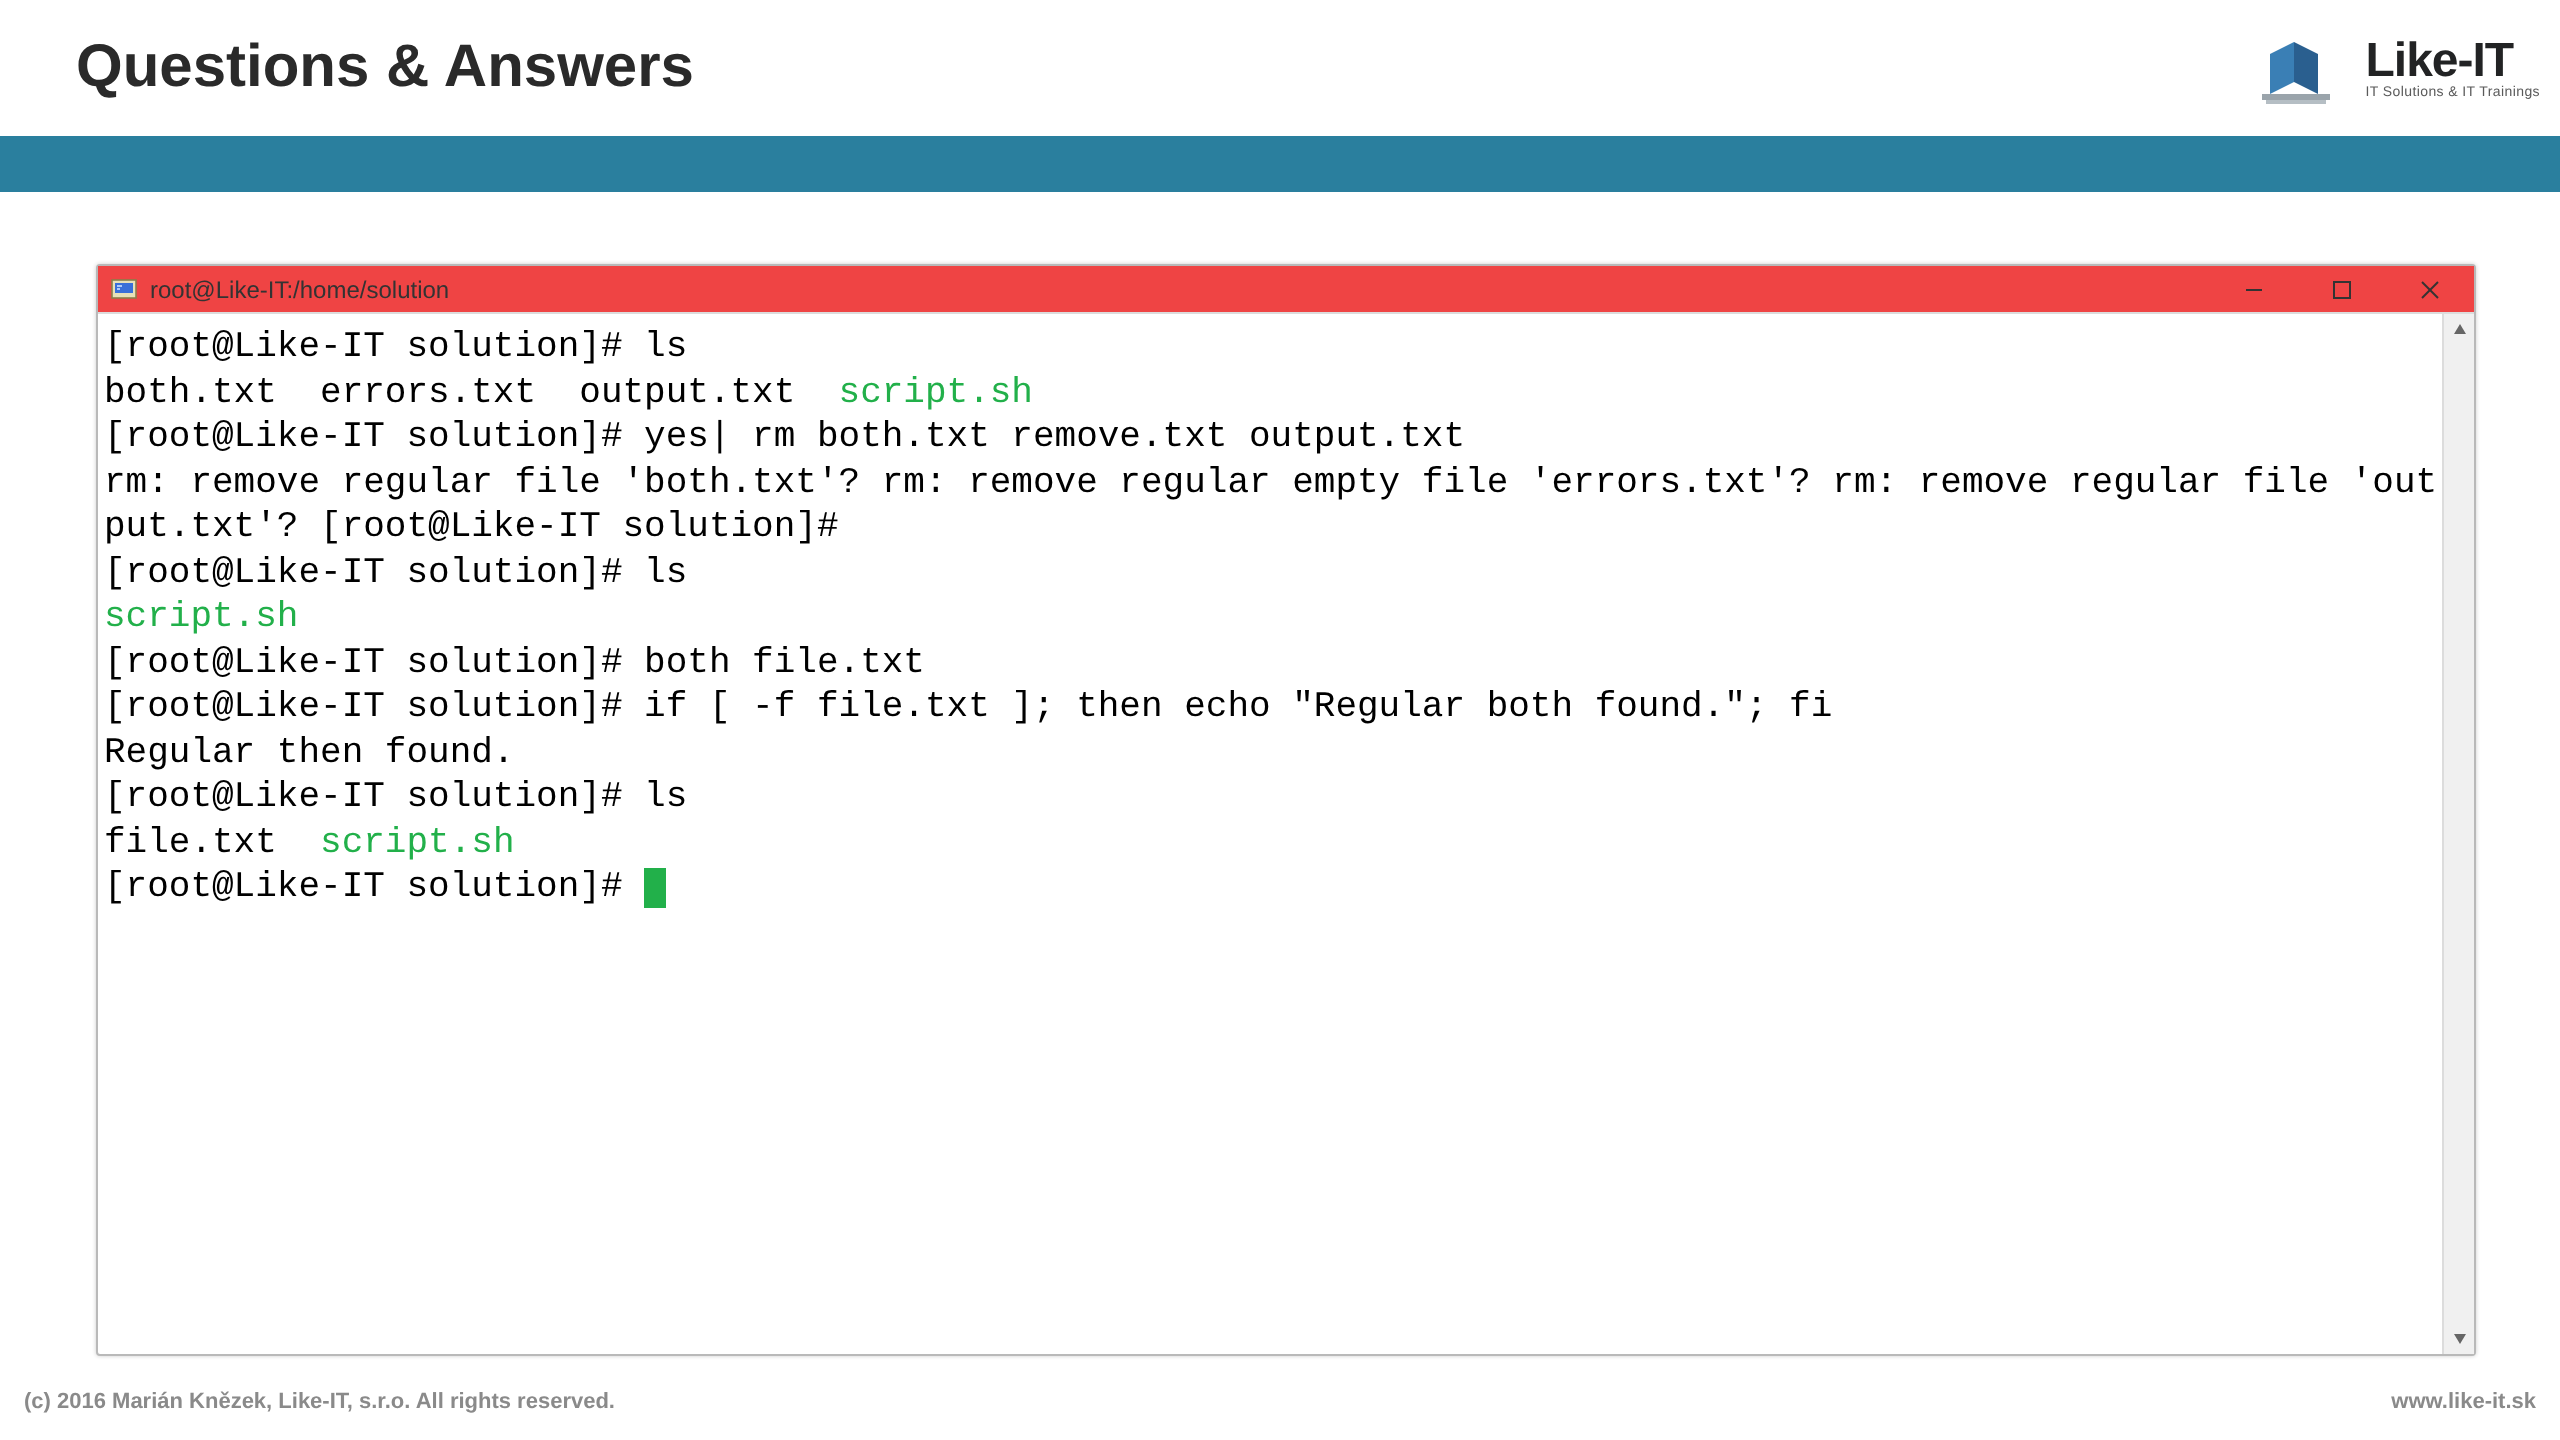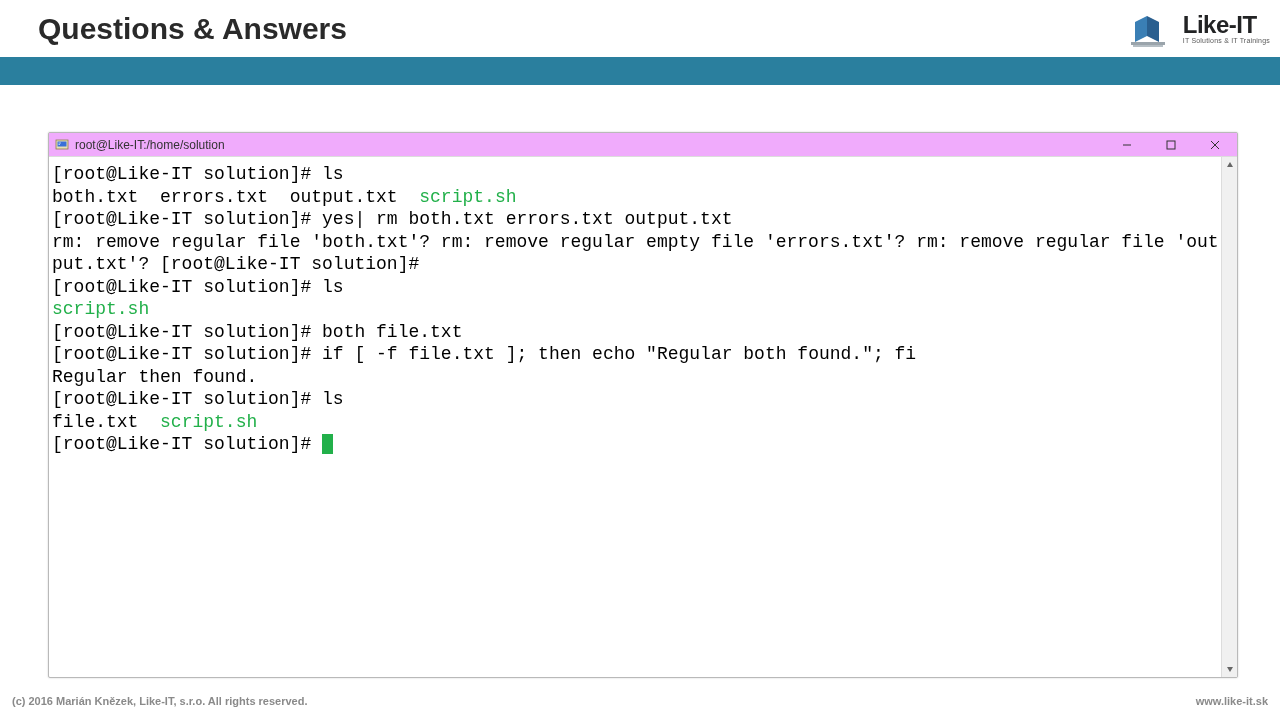--- a/index.html
+++ b/index.html
@@ -5,21 +5,21 @@
   * { margin: 0; padding: 0; box-sizing: border-box; }
   body {
     width: 1280px;
     height: 720px;
     background: #ffffff;
     font-family: Arial, sans-serif;
     overflow: hidden;
     position: relative;
   }
   .header {
-    height: 57px;
+    height: 68px;
     display: flex;
     justify-content: space-between;
     align-items: center;
     padding-left: 38px;
     padding-right: 10px;
   }
   .page-title {
     font-size: 30px;
     font-weight: bold;
     color: #2a2a2a;
@@ -64,21 +64,21 @@
     height: 546px;
     border: 1px solid #b9b9b9;
     border-radius: 2px;
     background: #ffffff;
     box-shadow: 0 0 2px rgba(0,0,0,0.2);
     display: flex;
     flex-direction: column;
   }
   .titlebar {
     height: 24px;
-    background: #f0abfc;
+    background: #ef4444;
     border-bottom: 1px solid #dcdcdc;
     display: flex;
     align-items: center;
     padding-left: 6px;
     font-size: 12px;
     color: #333;
     position: relative;
   }
   .titlebar-icon {
     width: 14px;
@@ -211,21 +211,21 @@
         <svg width="10" height="10">
             <line x1="1" y1="1" x2="9" y2="9" stroke="#333" stroke-width="1"></line>
             <line x1="9" y1="1" x2="1" y2="9" stroke="#333" stroke-width="1"></line>
           </svg>
       </div>
     </div>
   </div>
   <div class="terminal-body">
     <div class="terminal-content"><span>[root@Like-IT solution]# </span><span>ls</span>
 <span>both.txt  errors.txt  output.txt  </span><span class="tgreen">script.sh</span>
-<span>[root@Like-IT solution]# </span><span>yes| rm both.txt errors.txt output.txt</span>
+<span>[root@Like-IT solution]# </span><span>yes| rm both.txt remove.txt output.txt</span>
 <span>rm: remove regular file 'both.txt'? rm: remove regular empty file 'errors.txt'? rm: remove regular file 'output.txt'? [root@Like-IT solution]#</span>
 <span>[root@Like-IT solution]# </span><span>ls</span>
 <span class="tgreen">script.sh</span>
 <span>[root@Like-IT solution]# </span><span>both file.txt</span>
 <span>[root@Like-IT solution]# </span><span>if [ -f file.txt ]; then echo "Regular both found."; fi</span>
 <span>Regular then found.</span>
 <span>[root@Like-IT solution]# </span><span>ls</span>
 <span>file.txt  </span><span class="tgreen">script.sh</span>
 <span>[root@Like-IT solution]# </span><span class="cursor-block"></span></div>
     <div class="vscroll">

